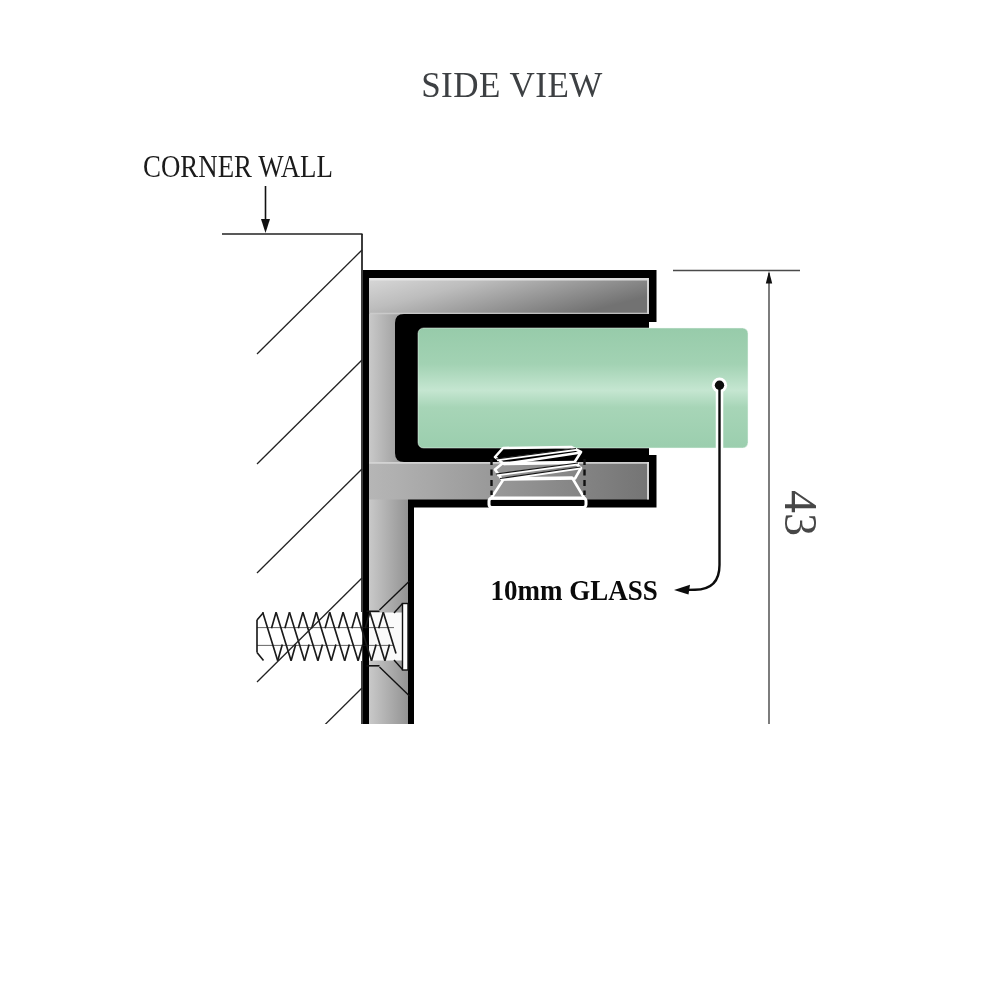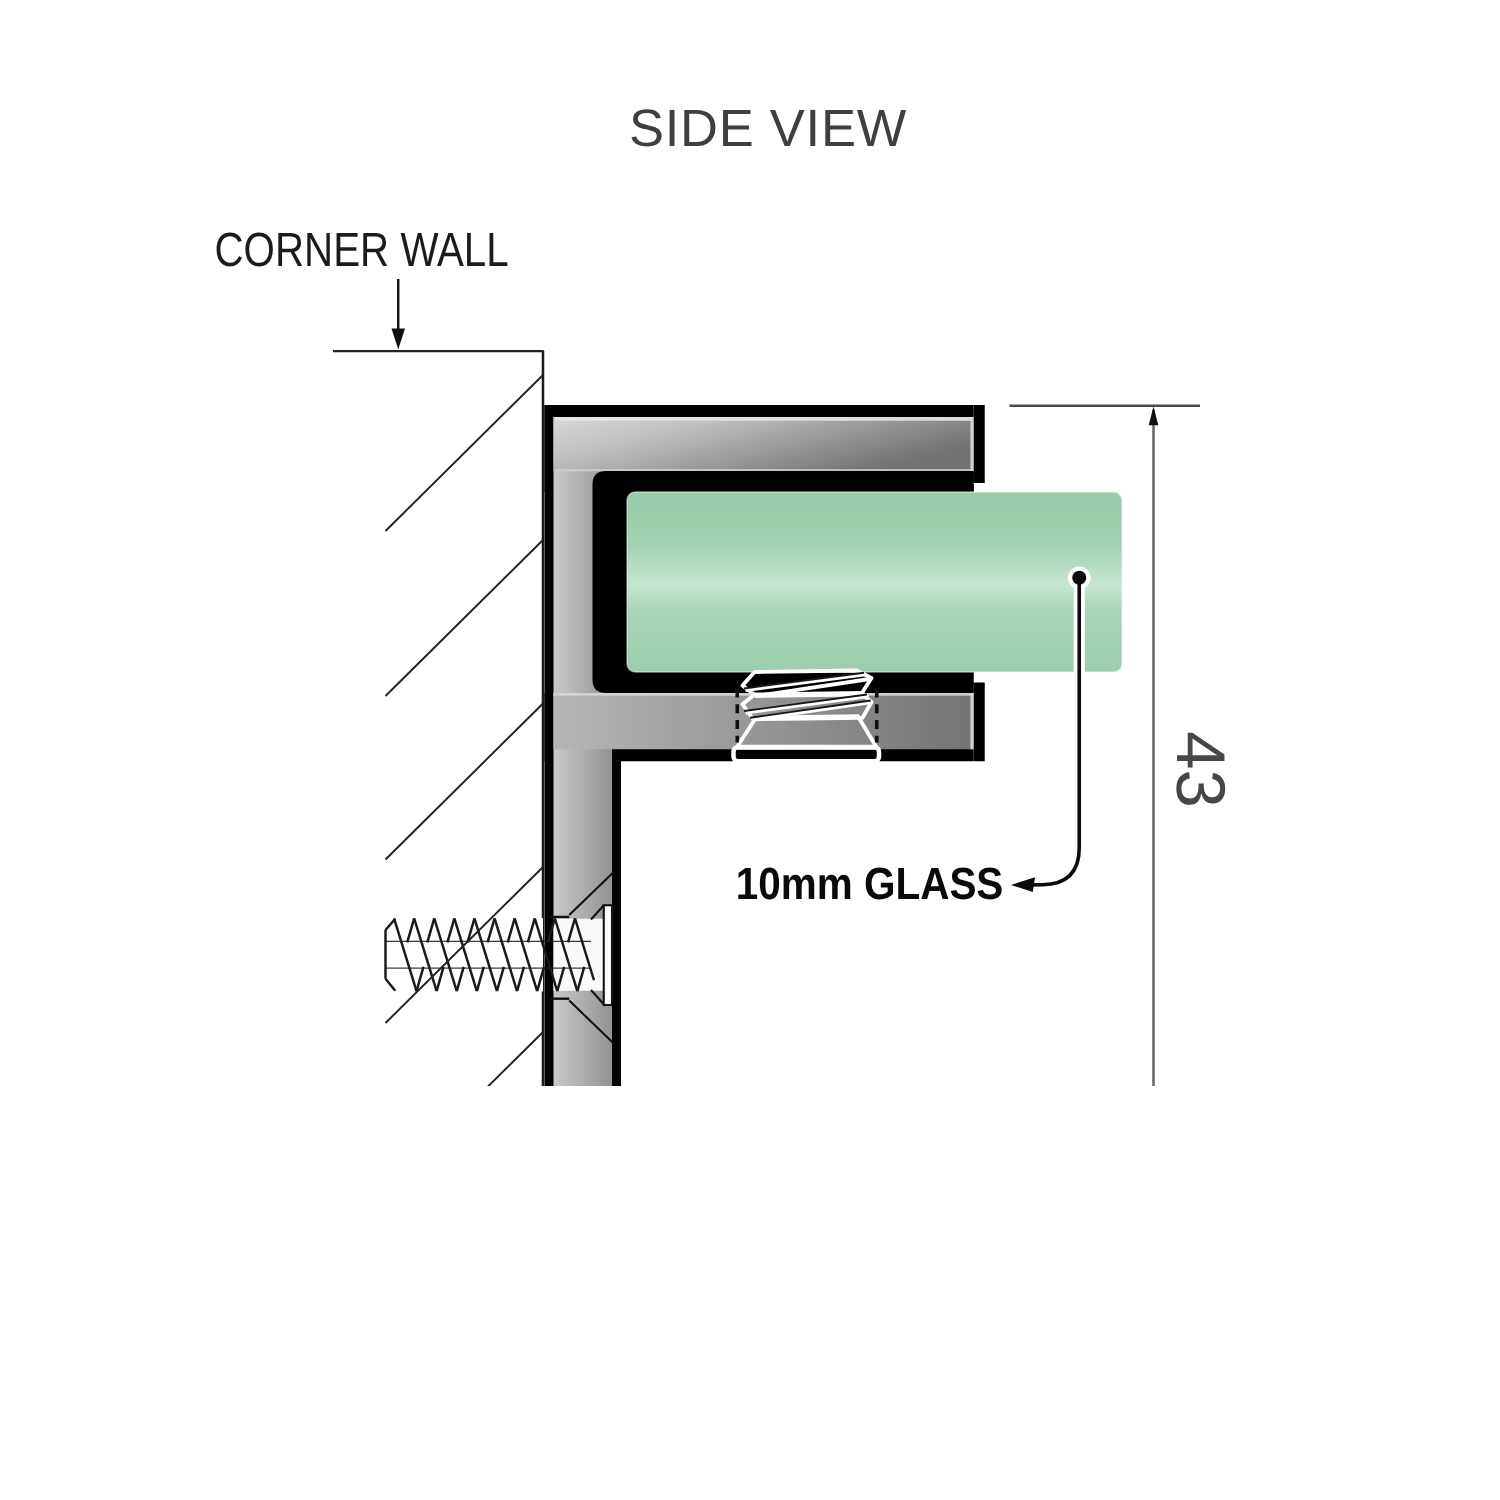--- a/index.html
+++ b/index.html
@@ -1,17 +1,17 @@
 <!DOCTYPE html>
 <html><head>
 <meta charset="utf-8">
 <style>
   html,body{margin:0;padding:0;background:#ffffff;}
   #stage{position:relative;width:1000px;height:724px;background:#ffffff;overflow:hidden;
-    font-family:Liberation Sans, sans-serif;}
+    font-family:Liberation Serif, serif;}
   svg{position:absolute;left:0;top:0;}
 </style>
 </head>
 <body>
 <div id="stage">
 <svg width="1000" height="1000" viewBox="0 0 1000 1000">
   <defs>
     <linearGradient id="mTop" x1="0" y1="0" x2="1" y2="0.5">
       <stop offset="0" stop-color="#d8d8d8"></stop>
           <stop offset="0.35" stop-color="#bdbdbd"></stop>

